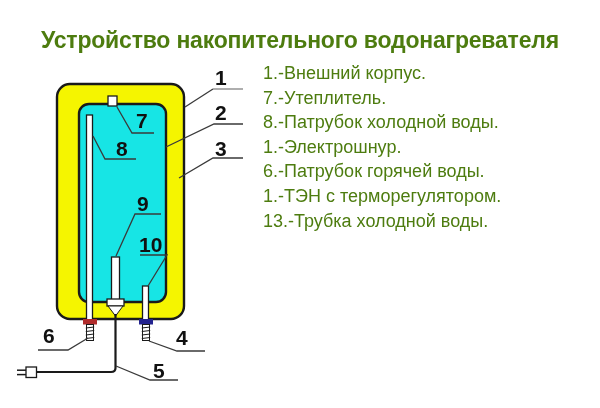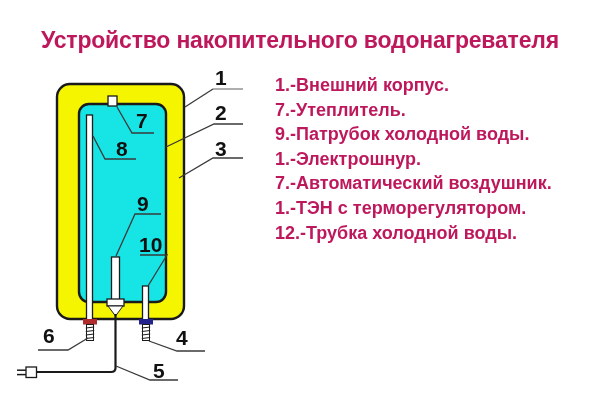--- a/index.html
+++ b/index.html
@@ -3,39 +3,39 @@
 <meta charset="utf-8">
 <style>
   html, body { margin: 0; padding: 0; background: #fff; }
   #screen {
     position: relative;
     width: 600px;
     height: 408px;
     background: #fff;
     overflow: hidden;
     font-family: "Liberation Sans", sans-serif;
-    color: #be185d;
+    color: #4d7c0f;
   }
   #page-title {
     position: absolute;
     left: 0; right: 0; top: 27px;
     text-align: center;
     font-size: 23px;
     font-weight: bold;
     letter-spacing: -0.2px;
     white-space: nowrap;
   }
   #legend {
     position: absolute;
     left: 263px;
     top: 61px;
-    margin: 12px; padding: 0;
+    margin: 0; padding: 0;
     list-style: none;
     font-size: 18px;
-    font-weight: bold;
+    font-weight: normal;
     line-height: 24.6px;
     white-space: nowrap;
   }
   #diagram-svg { position: absolute; left: 0; top: 0; }
 
   .casing   { fill: var(--casing-yellow, #f5f500); stroke: var(--line, #1a1a1a); stroke-width: 2.4; }
   .tank     { fill: var(--tank-cyan, #17e5e5);    stroke: var(--line, #1a1a1a); stroke-width: 2.4; }
   .part     { fill: #ffffff; stroke: var(--line, #1a1a1a); stroke-width: 1.3; }
   .part-thin{ fill: #ffffff; stroke: var(--line, #1a1a1a); stroke-width: 1; }
   .hotband  { fill: var(--hot-band-red, #b02b2b); stroke: none; }
@@ -54,25 +54,25 @@
 </head>
 <body>
 
 <div id="screen">
 
   <div id="page-title">Устройство накопительного водонагревателя</div>
 
   <ul id="legend">
     <li>1.-Внешний корпус.</li>
     <li>7.-Утеплитель.</li>
-    <li>9.-Патрубок холодной воды.</li>
+    <li>8.-Патрубок холодной воды.</li>
     <li>1.-Электрошнур.</li>
-    <li>7.-Автоматический воздушник.</li>
+    <li>6.-Патрубок горячей воды.</li>
     <li>1.-ТЭН с терморегулятором.</li>
-    <li>12.-Трубка холодной воды.</li>
+    <li>13.-Трубка холодной воды.</li>
   </ul>
 
   <svg id="diagram-svg" width="600" height="408" viewBox="0 0 600 408" xmlns="http://www.w3.org/2000/svg">
 
     <rect class="casing" x="57" y="84" width="127" height="235" rx="13"></rect>
 
     <rect class="tank" x="79" y="104" width="87" height="198" rx="10"></rect>
 
     <rect class="part" x="86.5" y="115" width="6" height="206"></rect>
 

